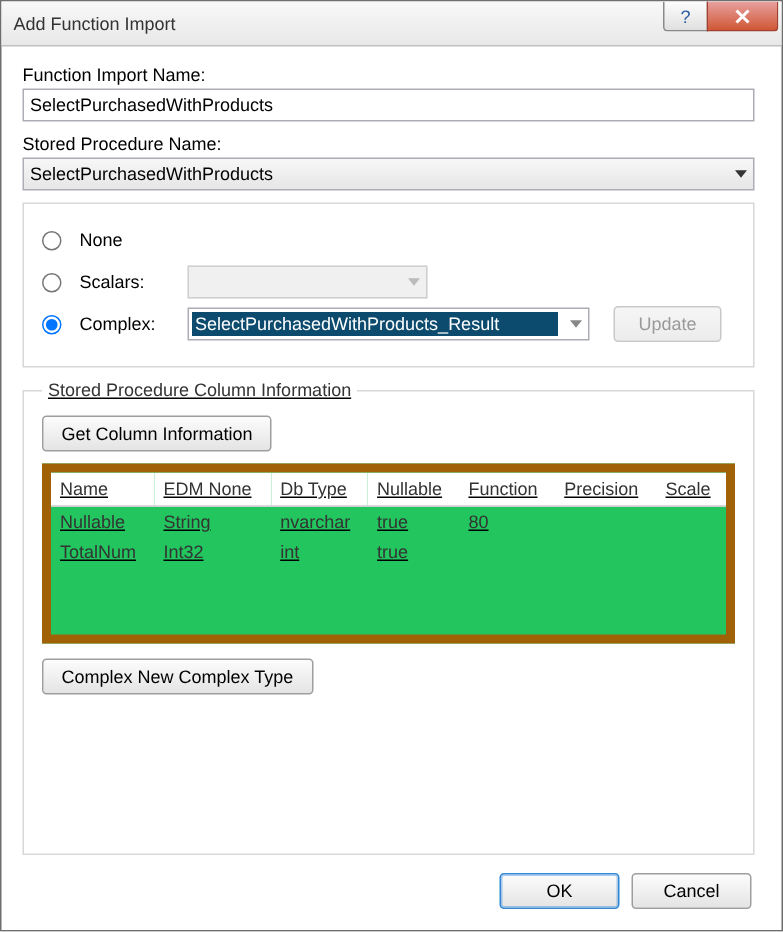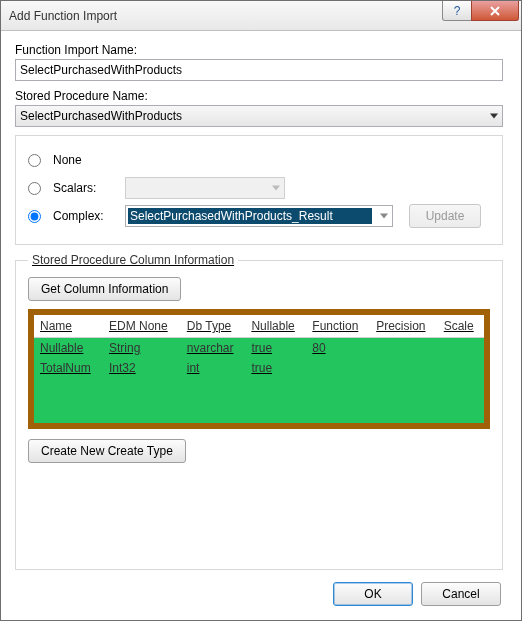--- a/index.html
+++ b/index.html
@@ -138,21 +138,21 @@
                 <td>int</td>
                 <td>true</td>
                 <td></td>
                 <td></td>
                 <td></td>
               </tr>
             </tbody>
         </table>
       </div>
       <div style="margin-top:10px">
-        <button class="btn">Create New Create Type</button>
+        <button class="btn">Complex New Complex Type</button>
       </div>
     </fieldset>
 
     <div class="footer">
       <button class="btn default">OK</button>
       <button class="btn">Cancel</button>
     </div>
 
   </div>
 </div>

